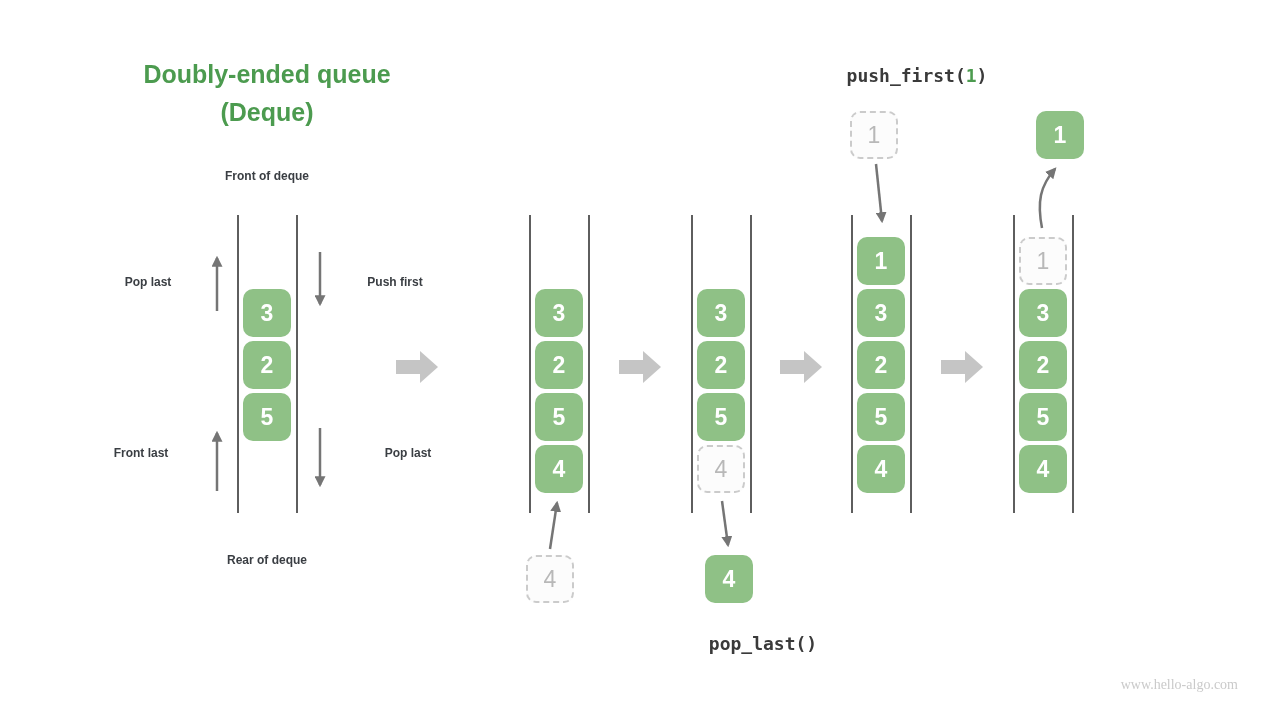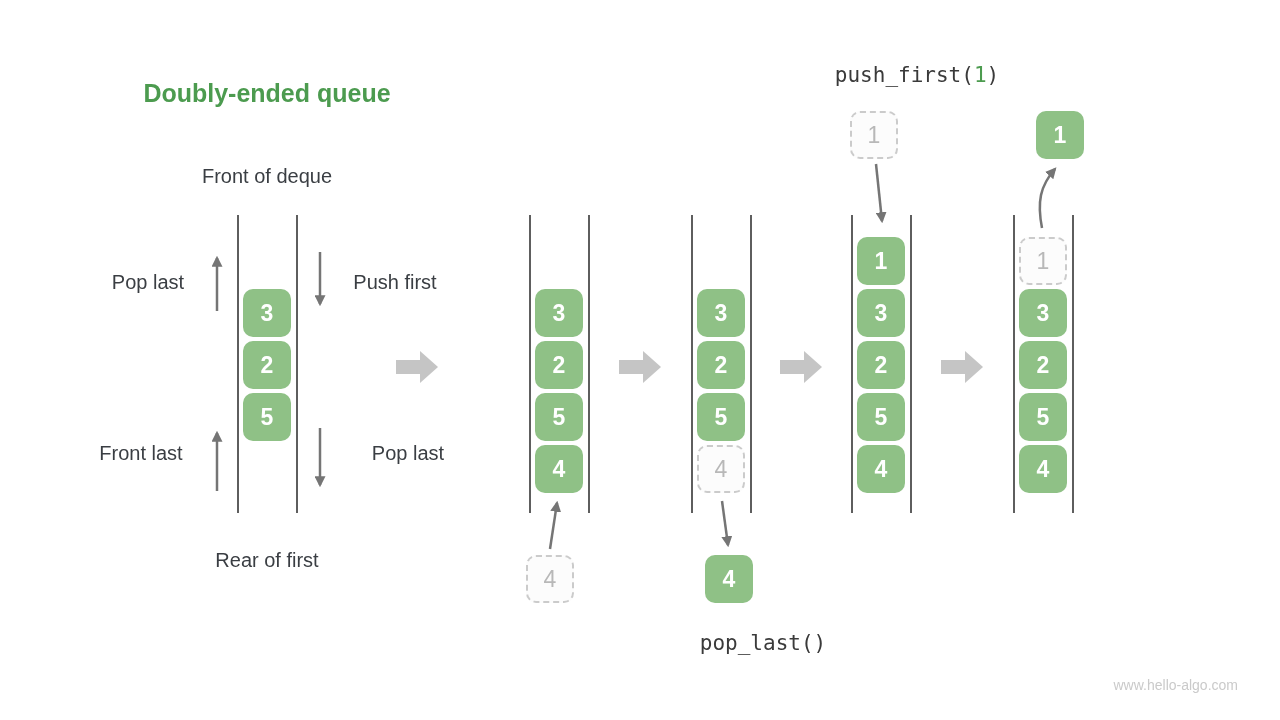--- a/index.html
+++ b/index.html
@@ -6,38 +6,38 @@
   .canvas{
     position:relative;width:1280px;height:720px;background:#ffffff;overflow:hidden;
     font-family:"Liberation Sans",sans-serif;color:var(--text-dark,#3A3E43);
   }
   .abs{position:absolute;}
   .center-xy{transform:translate(-50%,-50%);white-space:nowrap;}
   .title{
     left:267px;top:93px;text-align:center;font-weight:bold;font-size:25px;
     line-height:38px;color:var(--green-dark,#4C9B4F);
   }
-  .lbl-bold{font-weight:normal;font-size:20px;color:var(--text-dark,#3A3E43);}
+  .lbl-bold{font-weight:bold;font-size:12px;color:var(--text-dark,#3A3E43);}
   .vline{width:2px;background:var(--line-gray,#5E5E5E);top:215px;height:298px;}
   .cell{
     width:48px;height:48px;border-radius:10px;background:var(--green-box,#8FC186);
     color:#ffffff;font-weight:bold;font-size:23px;display:flex;align-items:center;
     justify-content:center;box-sizing:border-box;
   }
   .ghost{
     background:var(--ghost-bg,#FCFCFC);border:2px dashed var(--ghost-border,#CBCBCB);
     color:var(--ghost-text,#B8B8B8);font-weight:normal;
   }
   .code{
-    font-family:"DejaVu Sans Mono",monospace;font-weight:400;font-size:21px;
+    font-family:"DejaVu Sans Mono",monospace;font-weight:700;font-size:18px;
     color:var(--code-text,#3A3A3A);
   }
   .code .arg{color:var(--green-dark,#4C9B4F);}
   .watermark{
-    right:42px;top:677px;font-family:Liberation Sans, sans-serif;font-size:14px;
+    right:42px;top:677px;font-family:Liberation Serif, serif;font-size:14px;
     color:var(--watermark,#CACACA);
     margin-left:44px;
   }
   svg.arrows{position:absolute;left:0;top:0;pointer-events:none;}
   .thin-arrow{stroke:var(--arrow-gray,#757575);stroke-width:2.5;fill:none;}
   .ah{fill:var(--arrow-gray,#757575);}
   .bigarrow{fill:var(--big-arrow,#C5C5C5);}
 </style>
 </head>
 <body>
@@ -62,24 +62,25 @@
     <path class="thin-arrow" marker-end="url(#ah)" d="M1042,228 C1037,202 1040,186 1055,169"></path>
 
     <polygon class="bigarrow" points="396,360 420,360 420,351 438,367 420,383 420,374 396,374"></polygon>
     <polygon class="bigarrow" points="619,360 643,360 643,351 661,367 643,383 643,374 619,374"></polygon>
     <polygon class="bigarrow" points="780,360 804,360 804,351 822,367 804,383 804,374 780,374"></polygon>
     <polygon class="bigarrow" points="941,360 965,360 965,351 983,367 965,383 965,374 941,374"></polygon>
   </svg>
 
   <div class="abs center-xy title">
     <div>Doubly-ended queue</div>
+    <div>(Deque)</div>
   </div>
 
   <div class="abs center-xy lbl-bold" style="left:267px;top:176px">Front of deque</div>
-  <div class="abs center-xy lbl-bold" style="left:267px;top:560px">Rear of first</div>
+  <div class="abs center-xy lbl-bold" style="left:267px;top:560px">Rear of deque</div>
 
   <div class="abs center-xy lbl-bold" style="left:148px;top:282px">Pop last</div>
   <div class="abs center-xy lbl-bold" style="left:395px;top:282px">Push first</div>
   <div class="abs center-xy lbl-bold" style="left:141px;top:453px">Front last</div>
   <div class="abs center-xy lbl-bold" style="left:408px;top:453px">Pop last</div>
 
   <div class="abs vline" style="left:237px"></div>
   <div class="abs vline" style="left:296px"></div>
   <div class="abs vline" style="left:529px"></div>
   <div class="abs vline" style="left:588px"></div>

